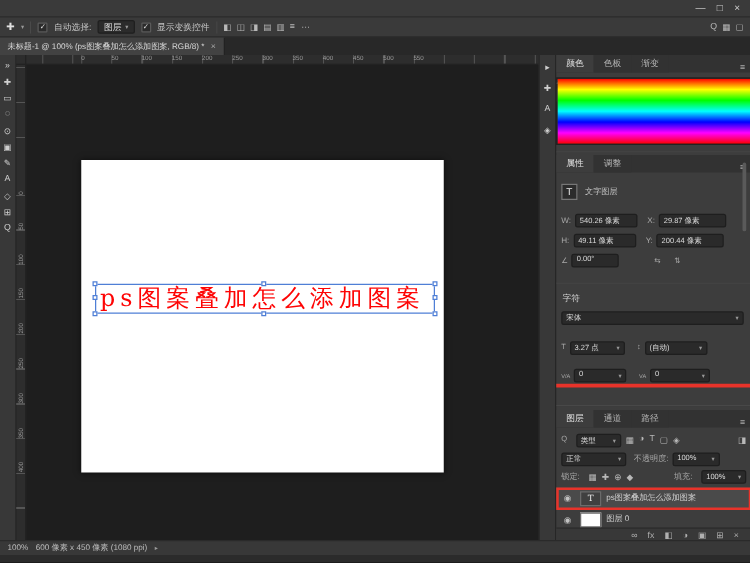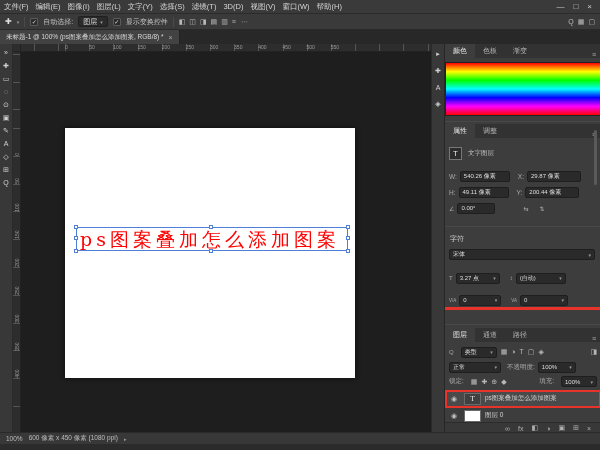--- a/index.html
+++ b/index.html
@@ -115,34 +115,20 @@
   .statusbar { left:0; top:432px; width:600px; height:12px; background:#383838; border-top:1px solid #2a2a2a;
                display:flex; align-items:center; gap:6px; padding:0 6px; font-size:6.5px; color:#bdbdbd; }
   .statusfill { left:0; top:444px; width:600px; height:6px; background:#2b2b2b; }
 </style>
 </head>
 <body>
 
 <div class="app">
 
   <div class="menubar">
-    <div class="menu-items">
-
-    <span class="menu-item">文件(F)</span>
-        <span class="menu-item">编辑(E)</span>
-        <span class="menu-item">图像(I)</span>
-        <span class="menu-item">图层(L)</span>
-        <span class="menu-item">文字(Y)</span>
-        <span class="menu-item">选择(S)</span>
-        <span class="menu-item">滤镜(T)</span>
-        <span class="menu-item">3D(D)</span>
-        <span class="menu-item">视图(V)</span>
-        <span class="menu-item">窗口(W)</span>
-        <span class="menu-item">帮助(H)</span>
-      </div>
     <div class="win-controls">
       <span>—</span>
       <span>□</span>
       <span>×</span>
     </div>
   </div>
 
   <div class="optionsbar">
     <span class="tool-preset">✚</span>
     <span class="chev">▾</span>

